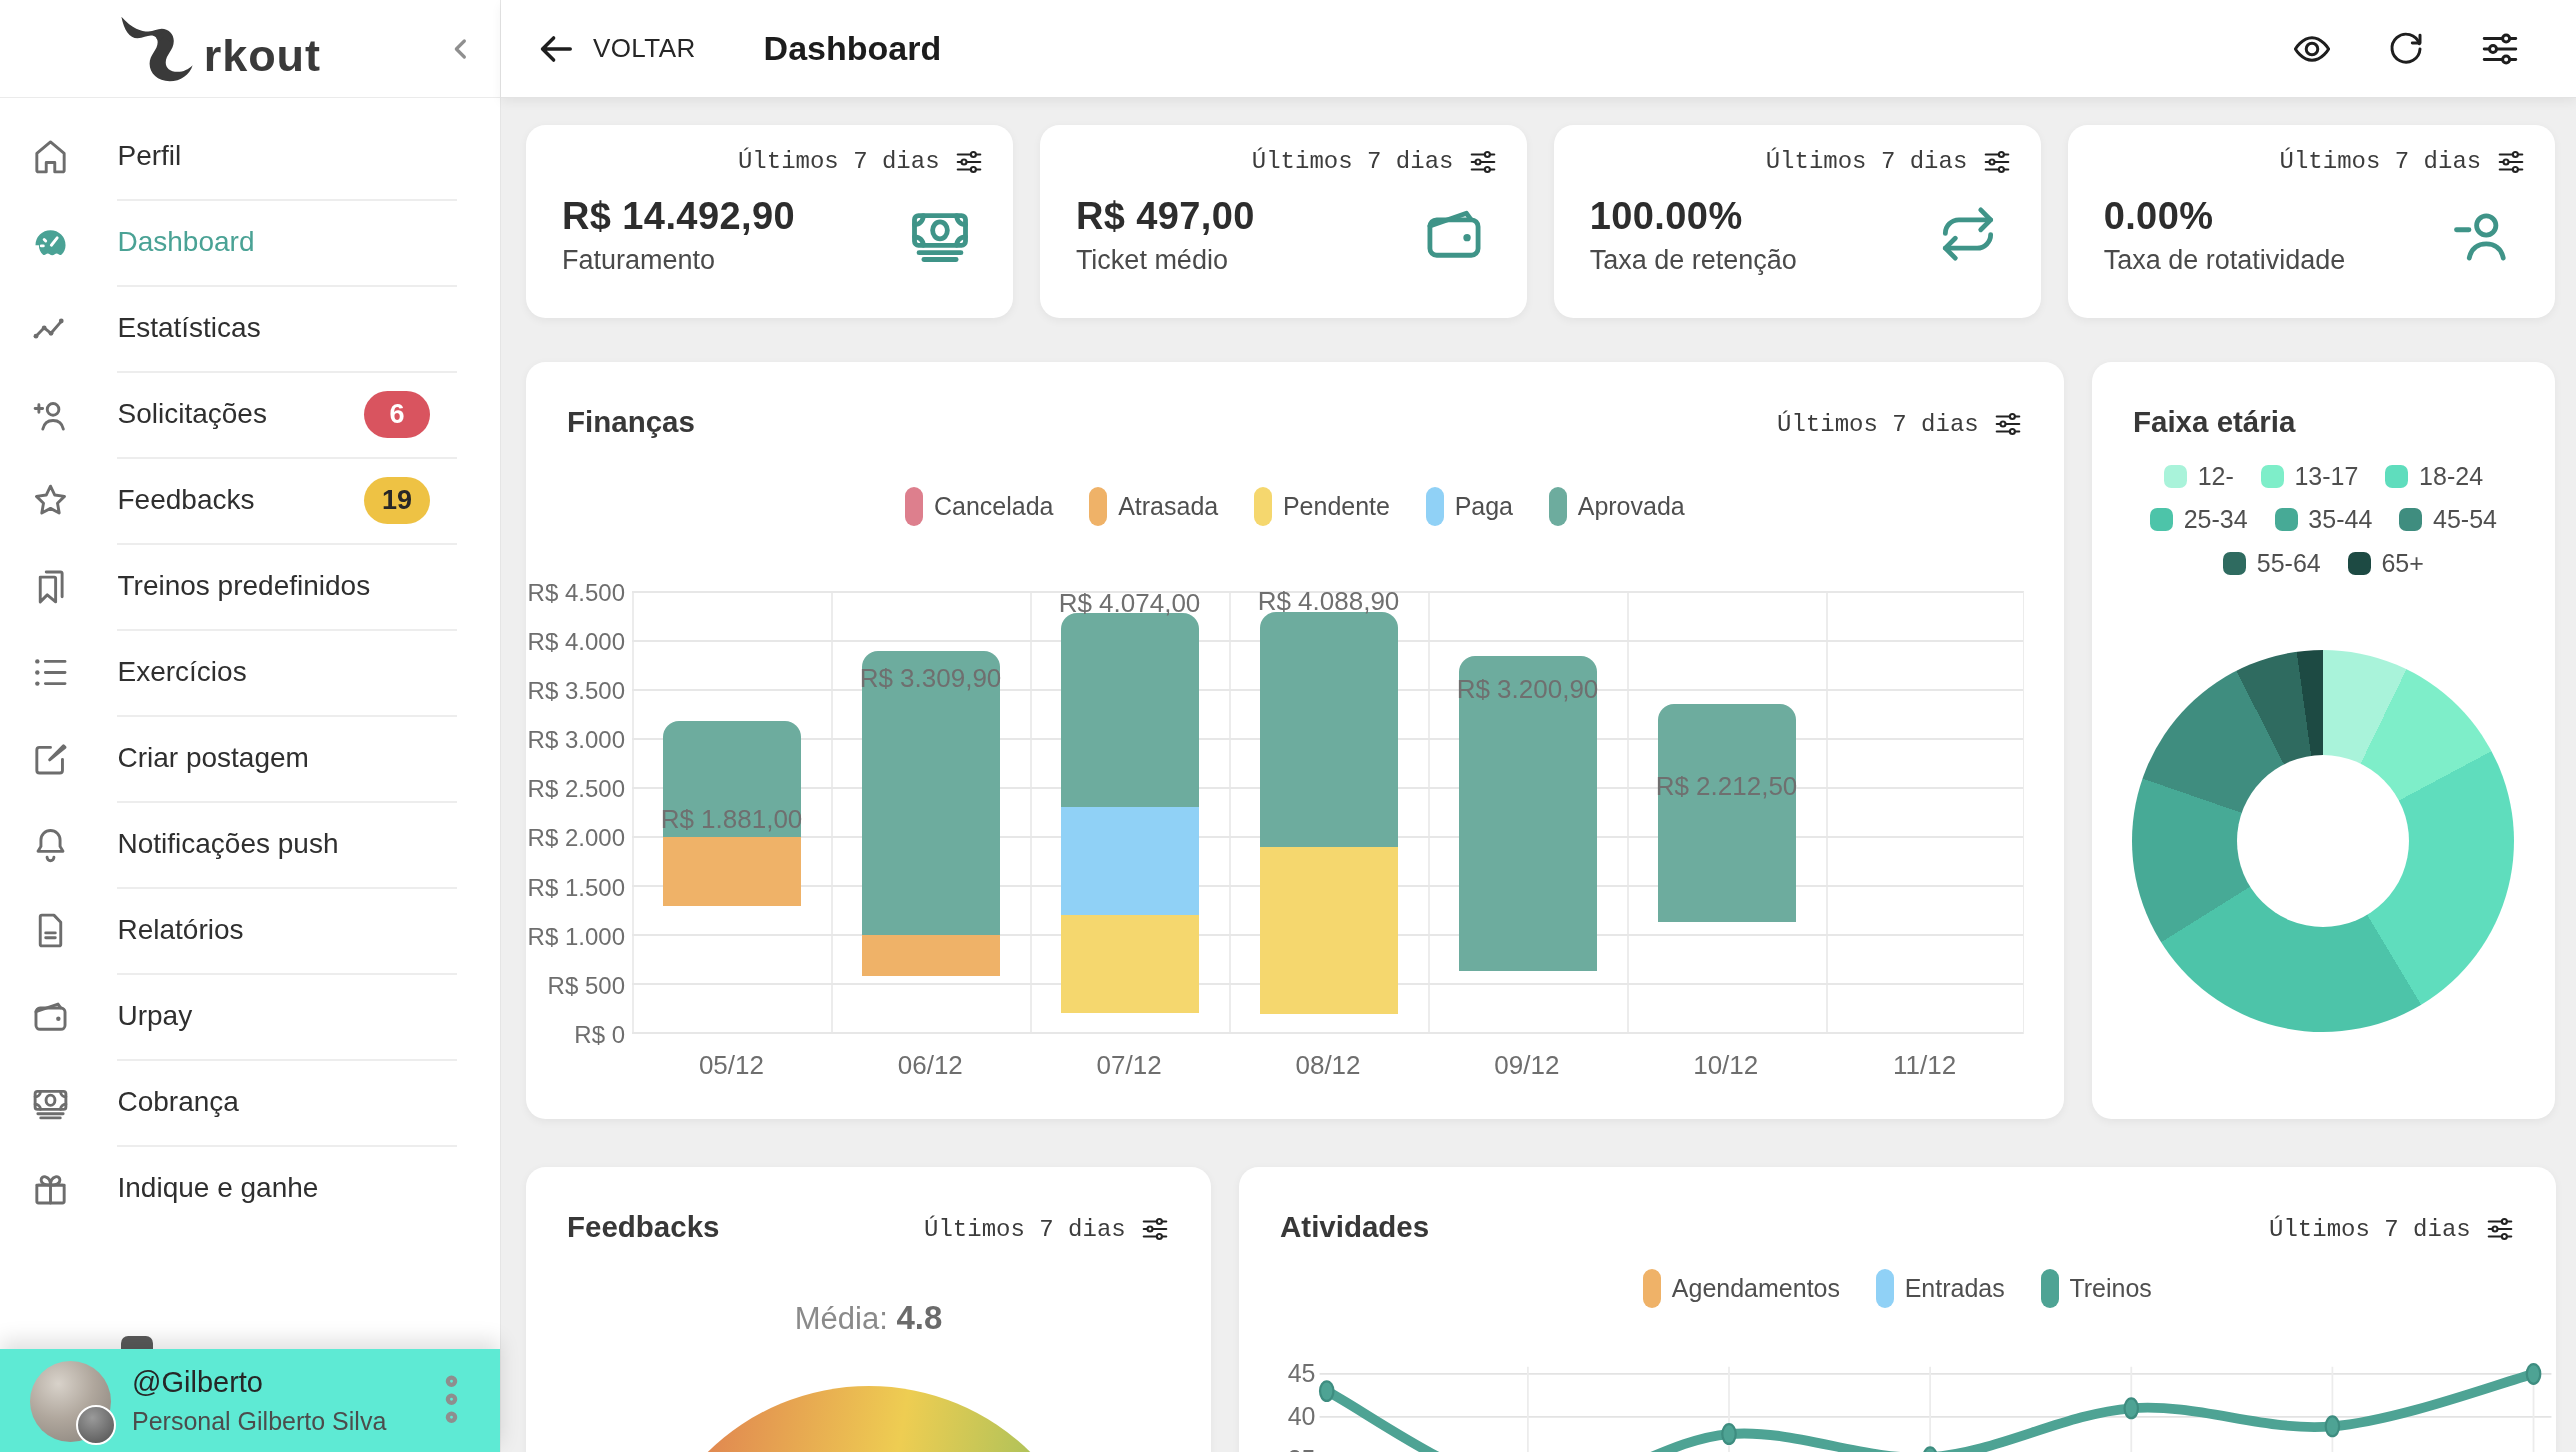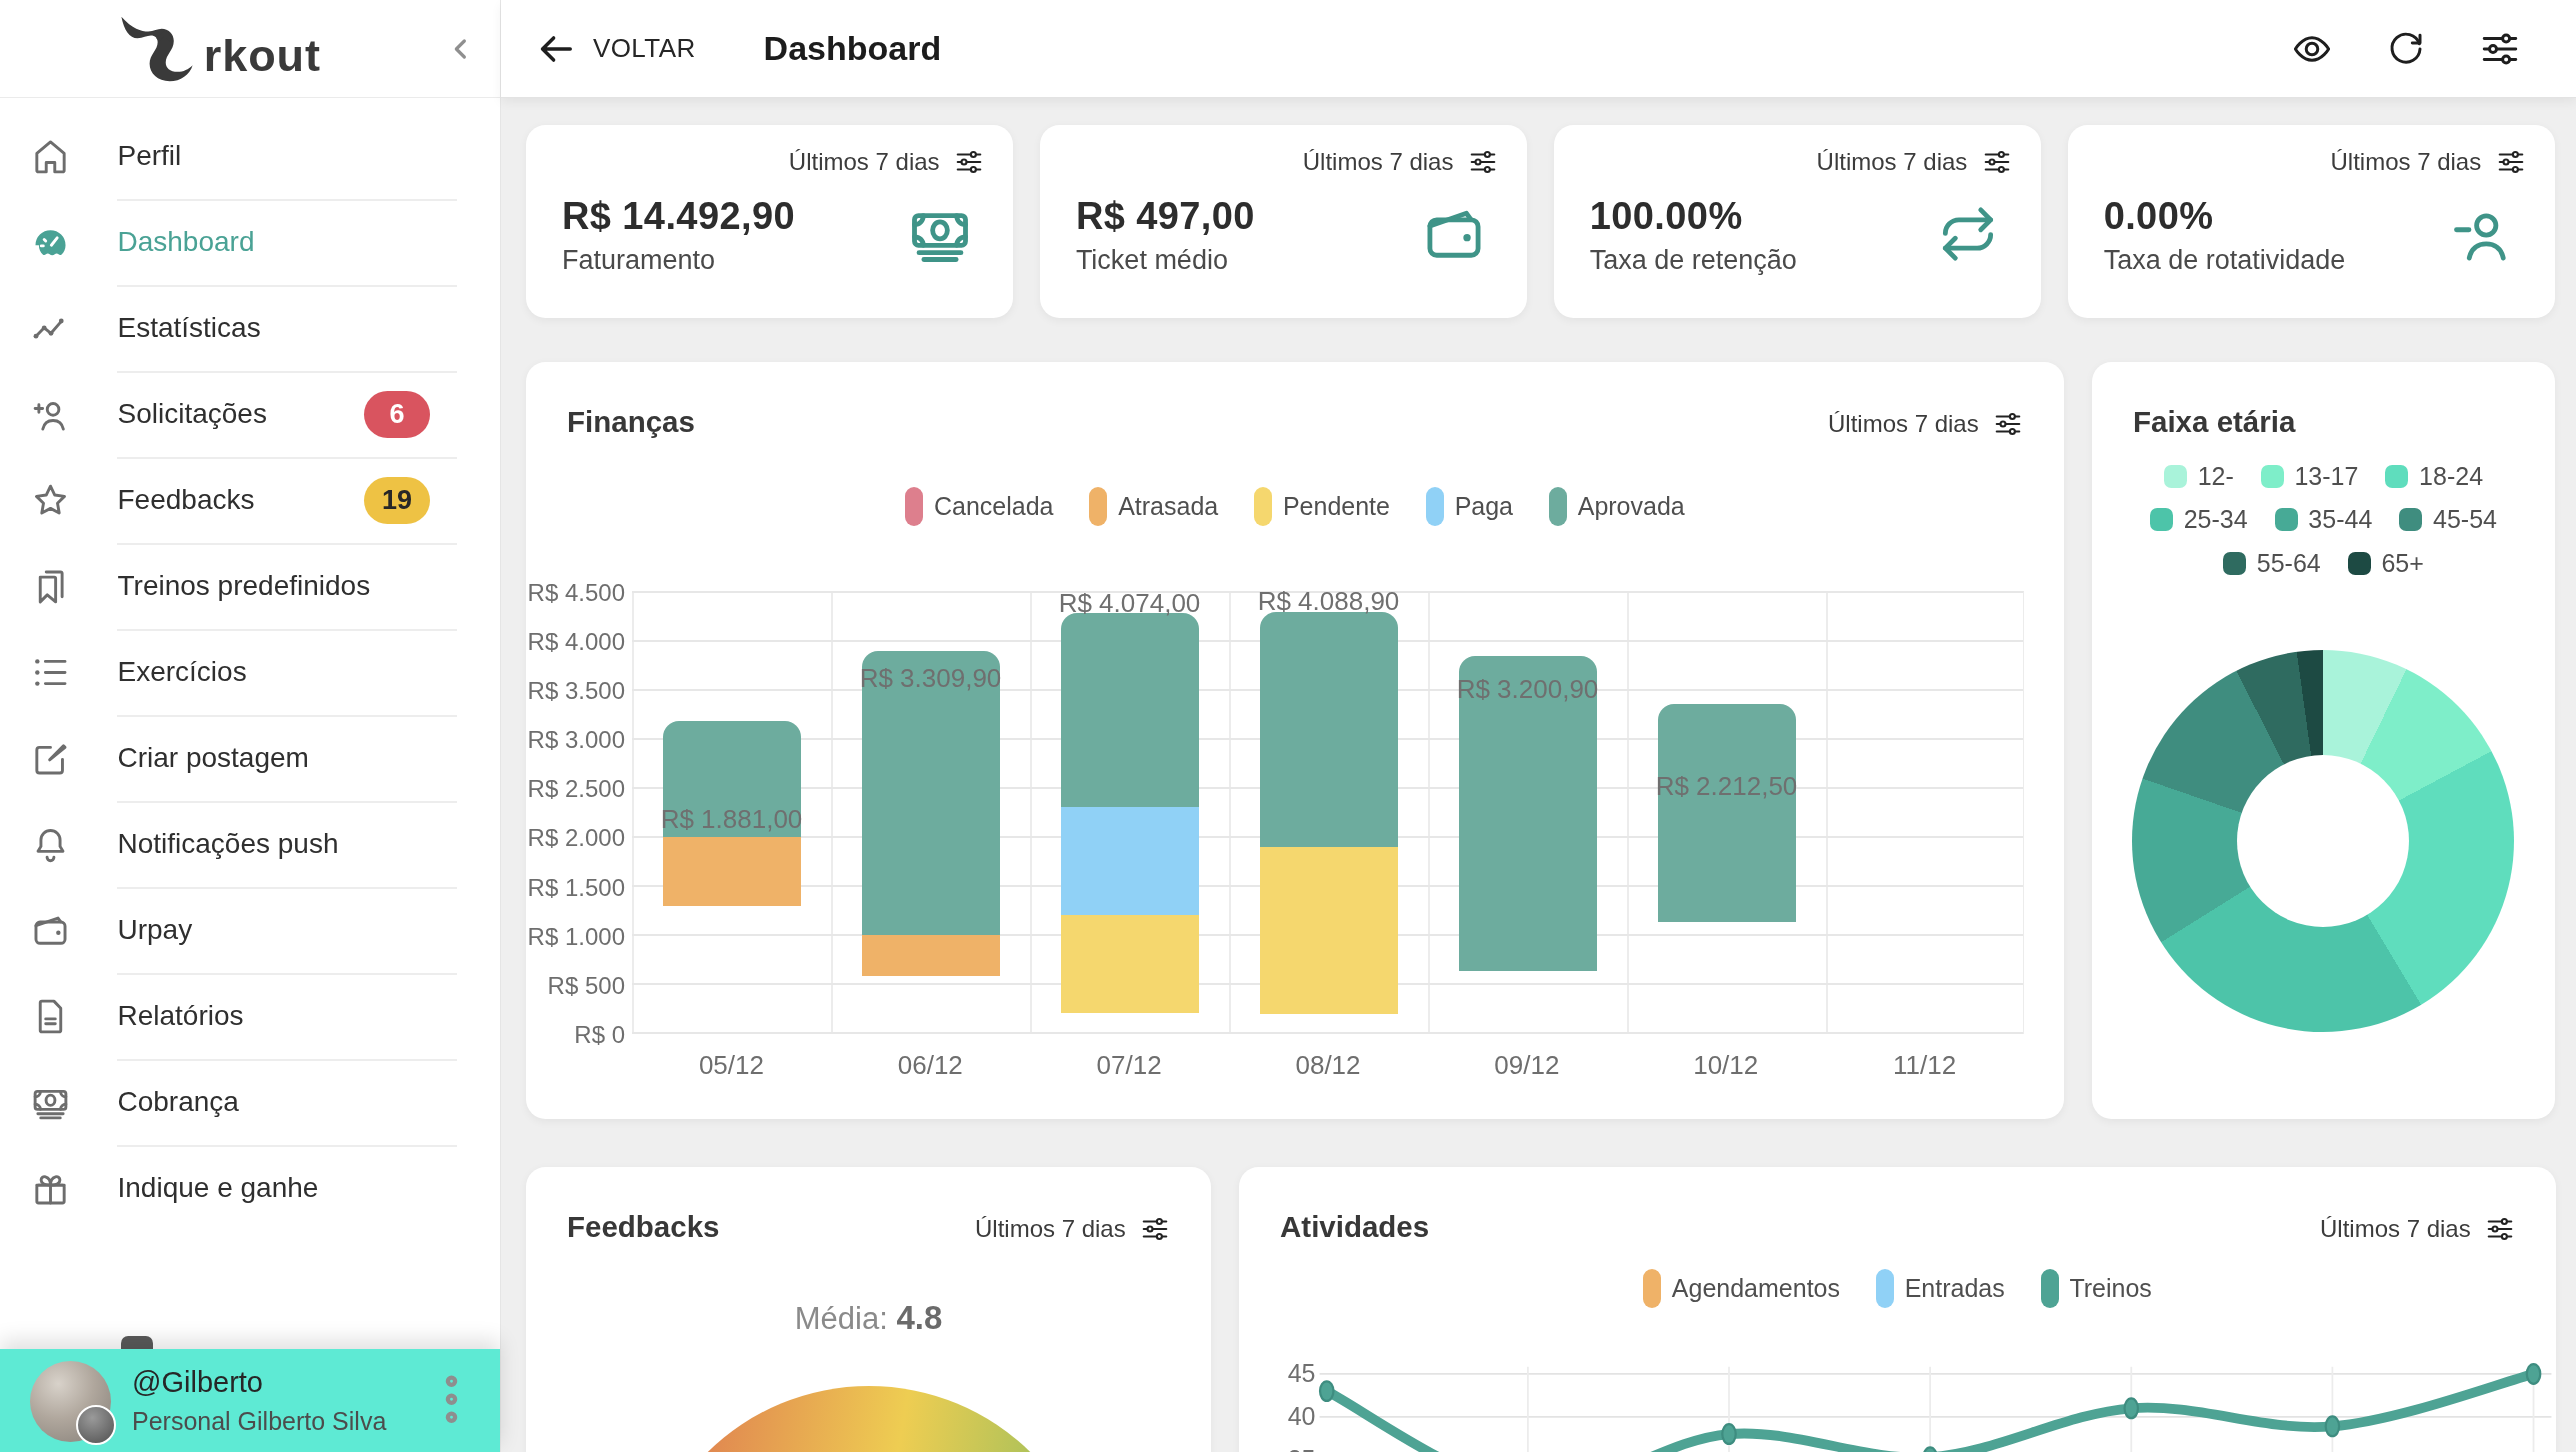--- a/index.html
+++ b/index.html
@@ -41,21 +41,21 @@
   .back-label { font-size:26px; letter-spacing:0.4px; color:#262626; }
   .page-title { margin-left:68px; font-size:34px; color:#1c1c1c; }
   .top-icons { margin-left:auto; display:flex; align-items:center; gap:52px; }
   .top-icons .tico { width:42px; height:42px; color:#1e1e1e; cursor:pointer; }
 
   .content { flex:1; padding:27px 21.5px 0 25px; overflow:hidden; position:relative; }
   .card { background:#fff; border-radius:19.7px; box-shadow:0 2.7px 9px rgba(0,0,0,.05); position:relative; }
 
   
   .filter { display:flex; align-items:center; gap:14.3px; cursor:pointer; }
-  .filter .flabel { font-size:24px; color:#3c3c3c; }
+  .filter .flabel { font-size:24px; color:#3c3c3c;font-family:Liberation Mono, monospace; }
   .filter .fico { width:30px; height:30px; color:#222; }
 
   
   .stats-row { display:flex; gap:27px; margin-bottom:44px; }
   .stat-card { flex:1; height:193px; }
   .stat-card .filter { position:absolute; top:21.5px; right:29px; }
   .stat-value { position:absolute; left:36px; top:70px; font-size:38px; font-weight:bold; color:#2d2d2d; letter-spacing:0.4px; }
   .stat-label { position:absolute; left:36px; top:120px; font-size:27px; color:#4a4a4a; }
   .stat-ico { position:absolute; right:39px; top:75px; width:68px; height:68px; color:#3f9488; }
 
@@ -186,32 +186,32 @@
       </li>
       <li>
         <span class="nico"><svg viewBox="0 0 24 24" fill="none" stroke="currentColor" stroke-width="1.7" stroke-linecap="round" stroke-linejoin="round" style="width:100%;height:100%">
             <path d="M12 3.8a5.6 5.6 0 0 1 5.6 5.6v3.7l1.7 2.9H4.7l1.7-2.9V9.4A5.6 5.6 0 0 1 12 3.8z"></path>
             <path d="M10 19.5a2 2 0 0 0 4 0"></path>
           </svg></span>
         <span class="nlabel">Notificações push</span>
       </li>
       <li>
         <span class="nico"><svg viewBox="0 0 24 24" fill="none" stroke="currentColor" stroke-width="1.7" stroke-linecap="round" stroke-linejoin="round" style="width:100%;height:100%">
+            <path d="M7 3h7l4 4.2V20a1 1 0 0 1-1 1H7a1 1 0 0 1-1-1V4a1 1 0 0 1 1-1z"></path>
+            <path d="M9.2 13.4h5.6M9.2 16.2h5.6"></path>
+          </svg></span>
+        <span class="nlabel">Relatórios</span>
+      </li>
+      <li>
+        <span class="nico"><svg viewBox="0 0 24 24" fill="none" stroke="currentColor" stroke-width="1.7" stroke-linecap="round" stroke-linejoin="round" style="width:100%;height:100%">
             <rect x="3.5" y="7" width="17" height="12.5" rx="2.4"></rect>
             <path d="M3.5 9.2 16.4 4.7l1.6 2.2"></path>
             <circle cx="16.6" cy="13.3" r="1.3" fill="currentColor" stroke="none"></circle>
           </svg></span>
         <span class="nlabel">Urpay</span>
-      </li>
-      <li>
-        <span class="nico"><svg viewBox="0 0 24 24" fill="none" stroke="currentColor" stroke-width="1.7" stroke-linecap="round" stroke-linejoin="round" style="width:100%;height:100%">
-            <path d="M7 3h7l4 4.2V20a1 1 0 0 1-1 1H7a1 1 0 0 1-1-1V4a1 1 0 0 1 1-1z"></path>
-            <path d="M9.2 13.4h5.6M9.2 16.2h5.6"></path>
-          </svg></span>
-        <span class="nlabel">Relatórios</span>
       </li>
       <li>
         <span class="nico"><svg viewBox="0 0 24 24" fill="none" stroke="currentColor" stroke-width="1.7" stroke-linecap="round" stroke-linejoin="round" style="width:100%;height:100%">
             <rect x="3" y="5.5" width="18" height="10.5" rx="1.4"></rect>
             <ellipse cx="12" cy="10.7" rx="2.6" ry="3"></ellipse>
             <path d="M3 8.7c1.8 0 3.1-1.3 3.1-3.2M21 8.7c-1.8 0-3.1-1.3-3.1-3.2M3 13c1.8 0 3.1 1.3 3.1 3M21 13c-1.8 0-3.1 1.3-3.1 3"></path>
             <path d="M4.6 18.6h14.8M6.3 21h11.4"></path>
           </svg></span>
         <span class="nlabel">Cobrança</span>
       </li>

